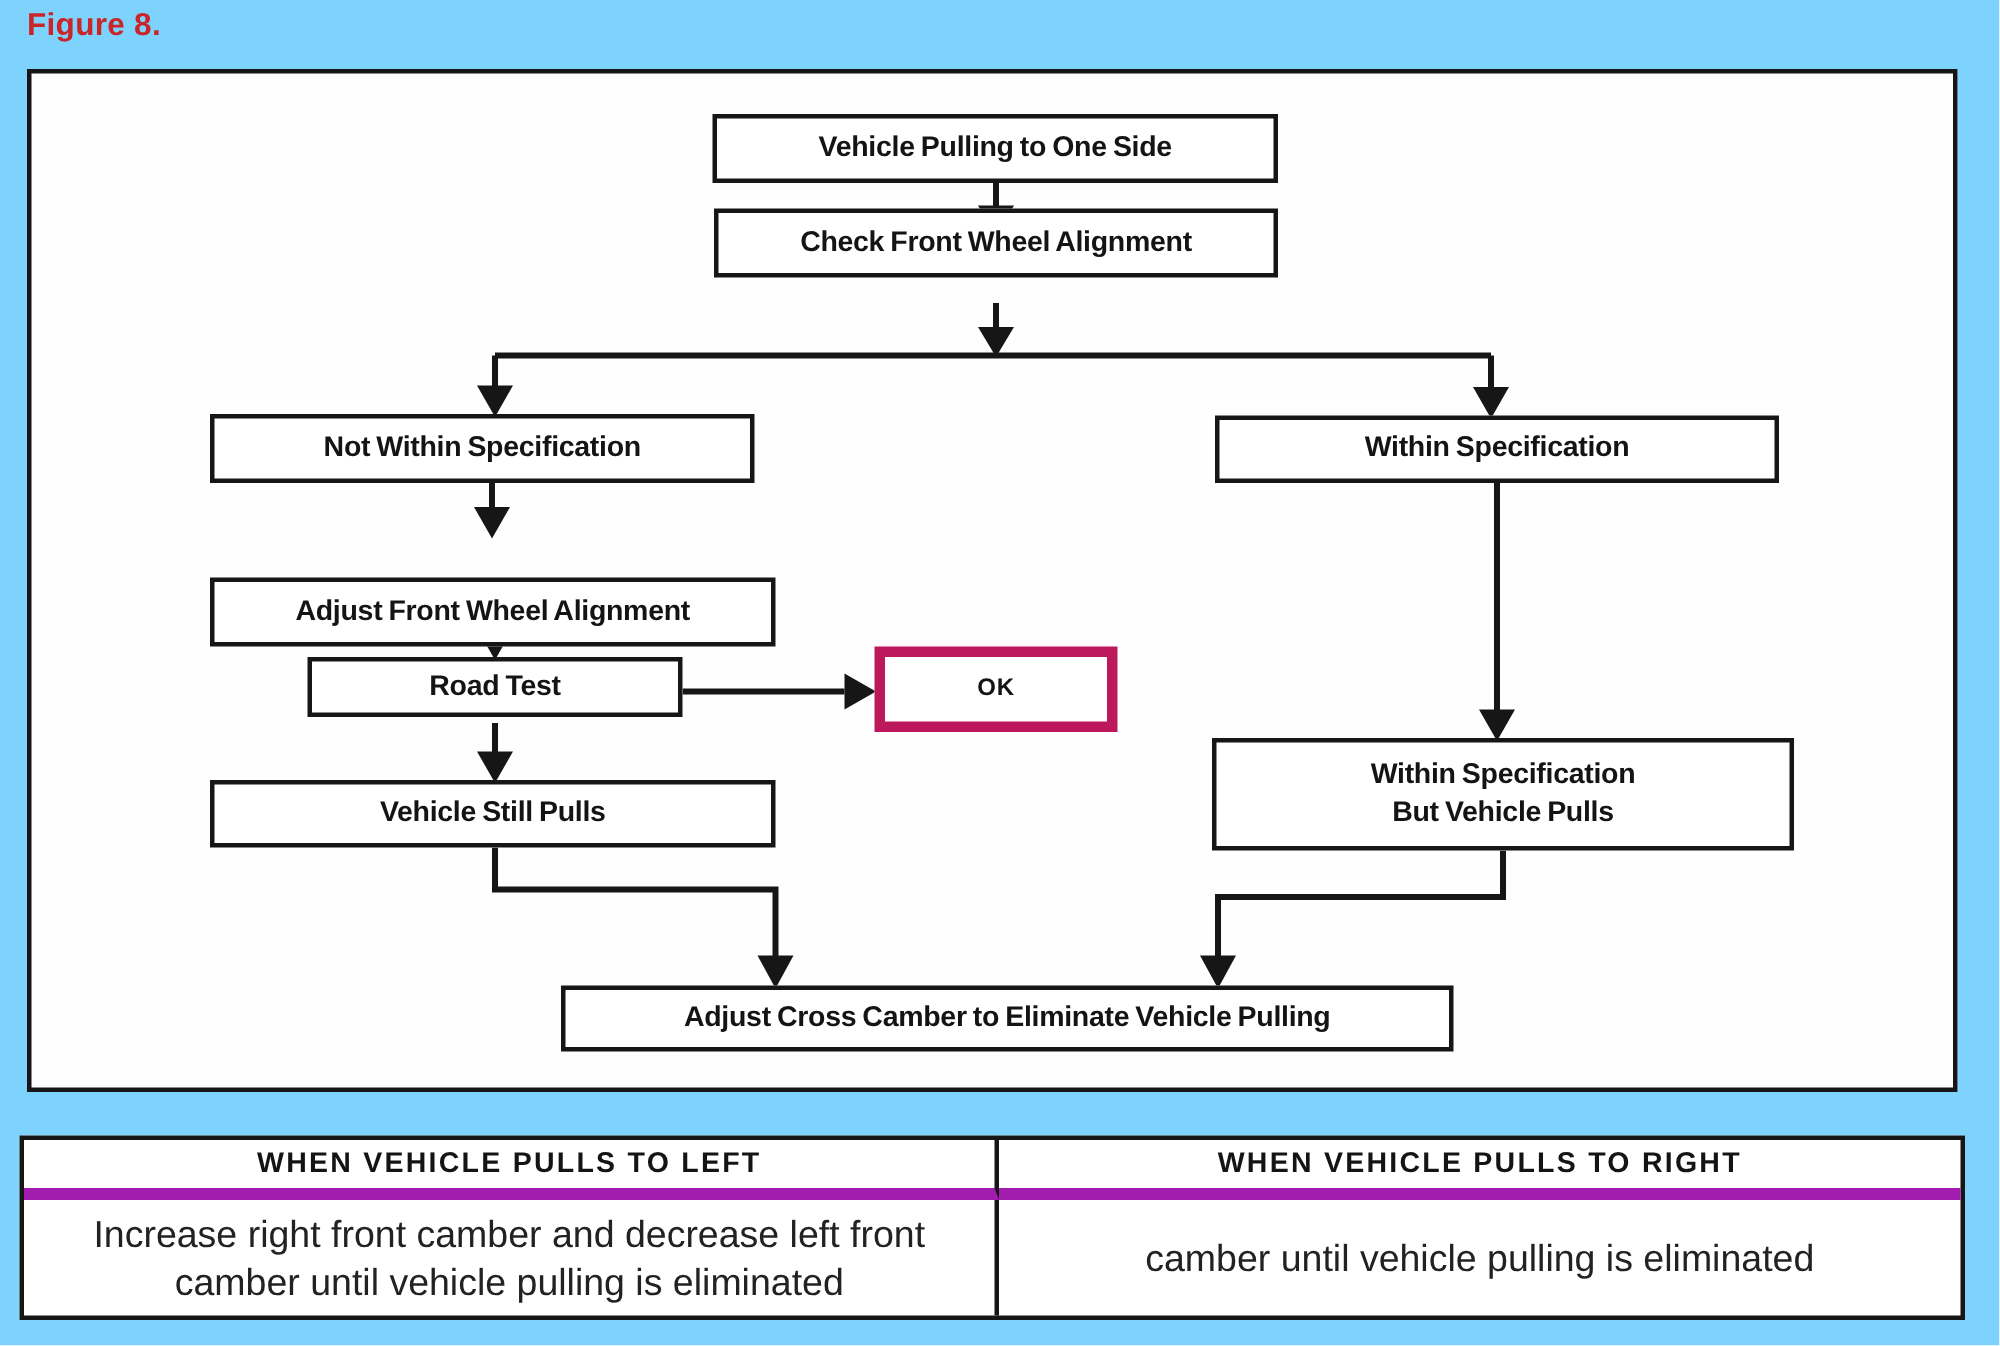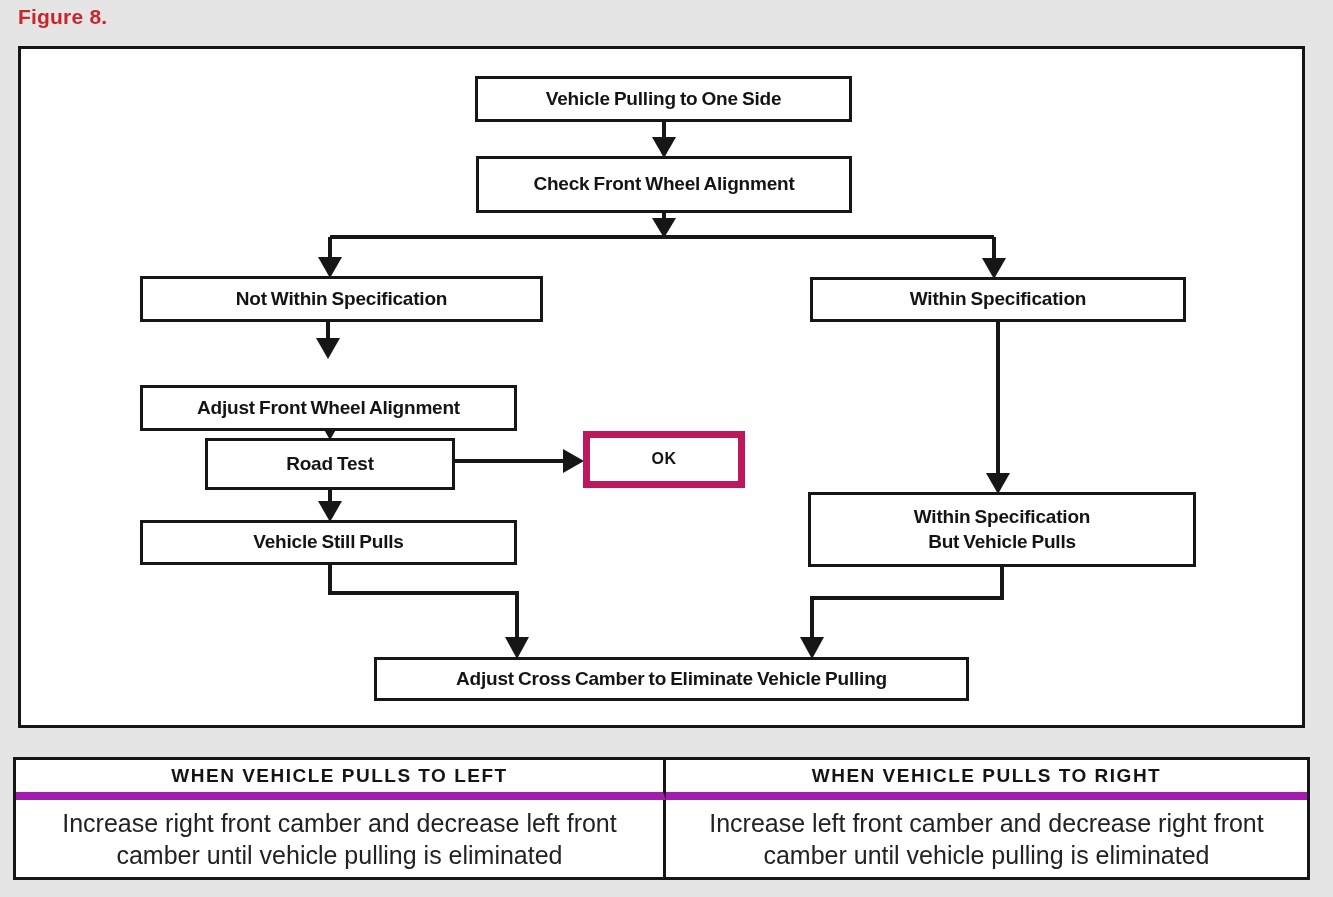--- a/index.html
+++ b/index.html
@@ -1,17 +1,17 @@
 <!DOCTYPE html>
 <html><head>
 <meta charset="utf-8">
 <style>
   html,body{margin:0;padding:0;background:#ffffff;}
   .page{
-    position:relative;width:1333px;height:897px;background:#e5e5e5;
+    position:relative;width:1333px;height:897px;background:#7dd3fc;
     font-family:"Liberation Sans",sans-serif;overflow:hidden;
   }
   .figure-label{
     position:absolute;left:18px;top:5px;
     font-size:21px;font-weight:bold;color:#c9252b;letter-spacing:.2px;
   }
   .flow-frame{
     position:absolute;left:18px;top:46px;width:1287px;height:682px;
     border:3px solid #161616;box-sizing:border-box;background:#fefefe;
   }
@@ -105,33 +105,33 @@
     <g>
       <path d="M1002 567 L1002 598 L812 598 L812 639"></path>
         <polygon points="800,637 824,637 812,659"></polygon>
     </g>
   </svg>
 
   <div class="node" style="left:475px;top:76px;width:377px;height:46px;">
     <span class="line">Vehicle Pulling to One Side</span>
   </div>
 
-  <div class="node" style="left:476px;top:156px;width:376px;height:57px;">
+  <div class="node" style="left:476px;top:139px;width:376px;height:46px;">
     <span class="line">Check Front Wheel Alignment</span>
   </div>
 
-  <div class="node" style="left:140px;top:276px;width:403px;height:46px;">
+  <div class="node" style="left:140px;top:276px;width:363px;height:46px;">
     <span class="line">Not Within Specification</span>
   </div>
 
   <div class="node" style="left:140px;top:357px;width:377px;height:46px;margin-top:28px;">
     <span class="line">Adjust Front Wheel Alignment</span>
   </div>
 
-  <div class="node" style="left:205px;top:438px;width:250px;height:52px;">
+  <div class="node" style="left:205px;top:438px;width:250px;height:40px;">
     <span class="line">Road Test</span>
   </div>
 
   <div class="node node-ok" style="left:583px;top:431px;width:162px;height:57px;">
     <span class="line">OK</span>
   </div>
 
   <div class="node" style="left:140px;top:520px;width:377px;height:45px;">
     <span class="line">Vehicle Still Pulls</span>
   </div>
@@ -150,18 +150,17 @@
   </div>
 
   <div class="spec-table">
     <div class="th col-left">WHEN VEHICLE PULLS TO LEFT</div>
     <div class="th">WHEN VEHICLE PULLS TO RIGHT</div>
     <div class="td col-left">
       <span class="line">Increase right front camber and decrease left front</span>
       <span class="line">camber until vehicle pulling is eliminated</span>
     </div>
     <div class="td">
-      <span class="line">Increase left front camber and decrease right front</span>
       <span class="line">camber until vehicle pulling is eliminated</span>
     </div>
   </div>
 
 </div>
 
 </body></html>

